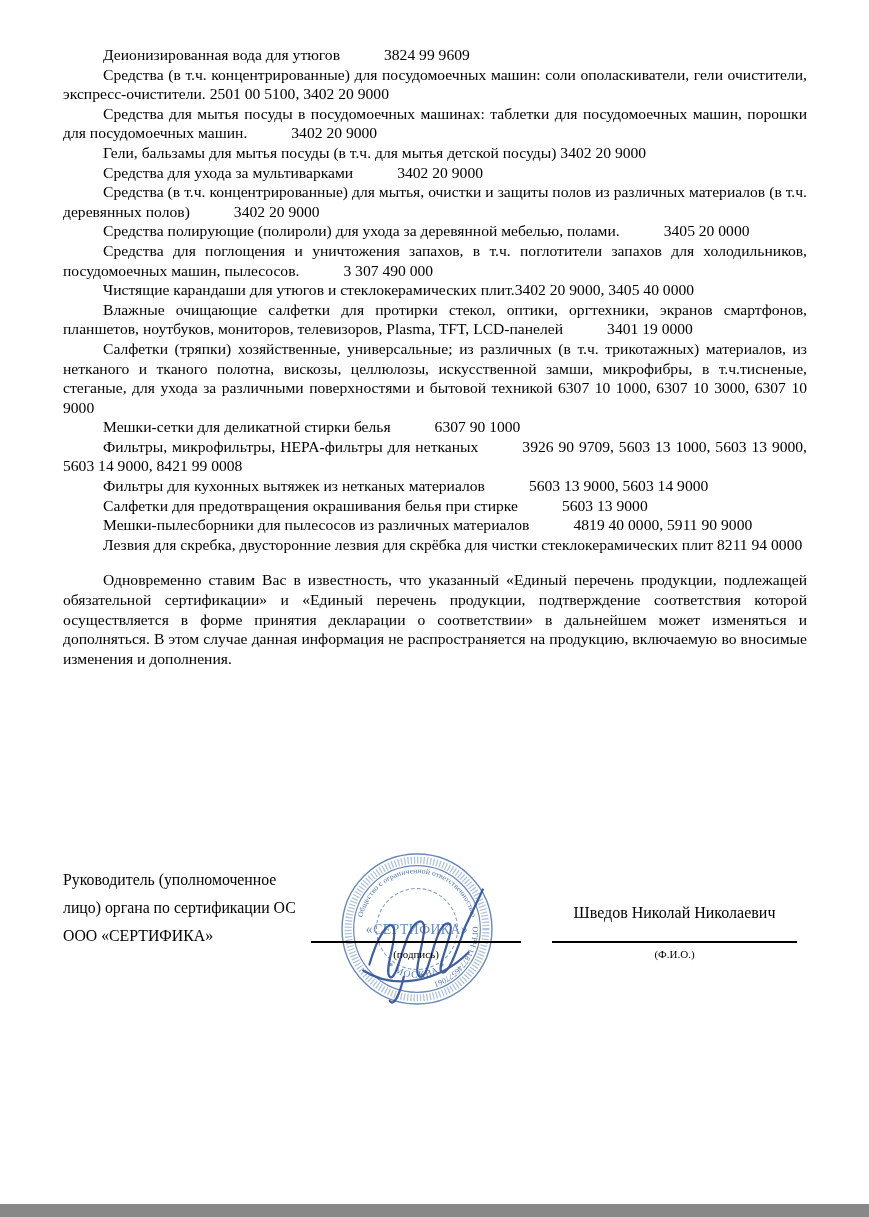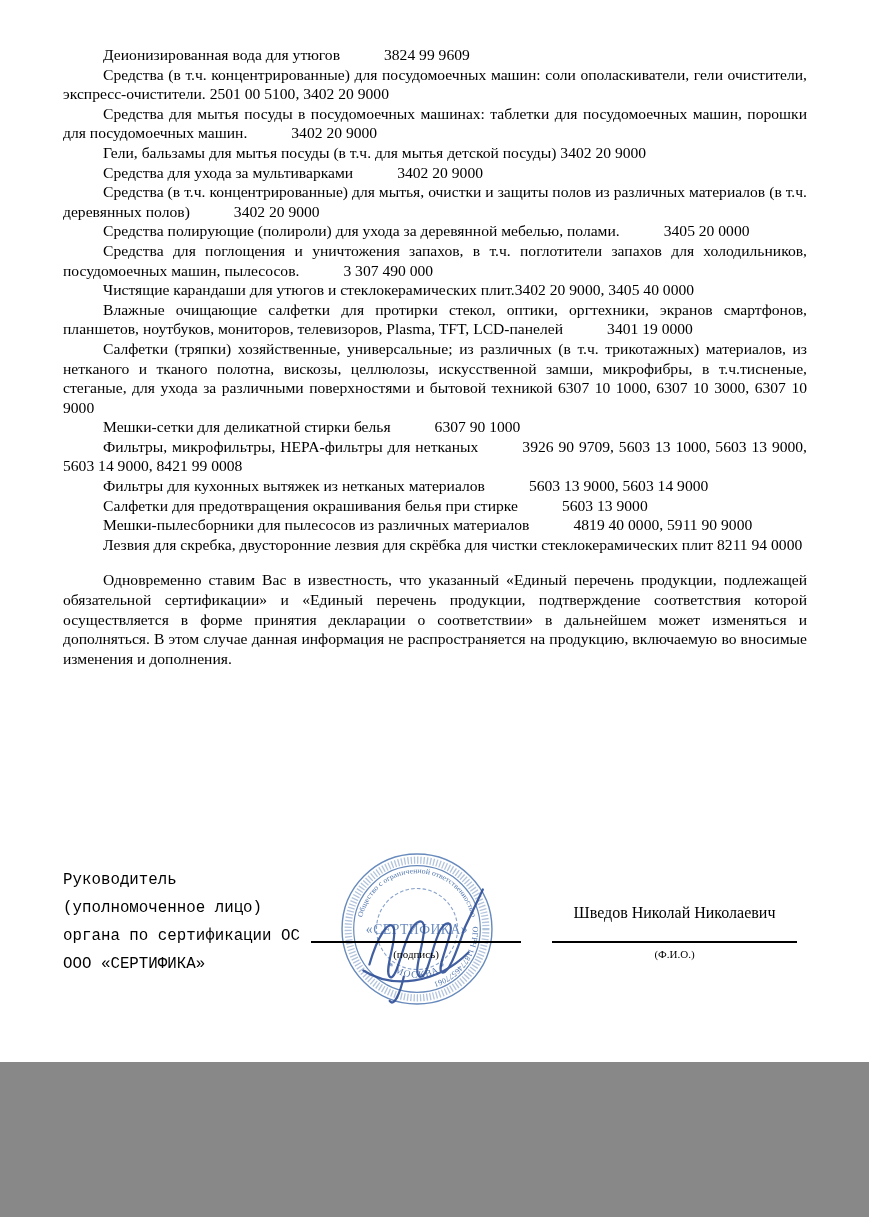--- a/index.html
+++ b/index.html
@@ -1,18 +1,18 @@
 <!DOCTYPE html>
 <html><head>
 <meta charset="utf-8">
 <style>
   html,body{margin:0;padding:0;background:#888;}
   .page{
     position:relative;
-    width:869px;height:1062px;
+    width:869px;height:1204px;
     background:#ffffff;
     font-family:"Liberation Serif","DejaVu Serif",serif;
     color:#000;
     overflow:hidden;
   }
   .body-text{
     position:absolute;
     left:63px;top:45px;width:744px;
     font-size:15.6px;line-height:19.6px;
   }
@@ -20,21 +20,21 @@
     margin:0;
     text-align:justify;
     text-indent:40px;
   }
   p.para{margin-top:16px;}
   .sep-tab{display:inline-block;width:44px;}
   .sep-none{display:inline-block;width:0;}
   
   .sig-left{
     position:absolute;left:63px;top:866px;width:255px;
-    font-size:15.8px;line-height:28px;font-family:Liberation Mono, monospace;
+    font-size:15.8px;line-height:28px;
   }
   .stamp-wrap{
     position:absolute;left:339px;top:851px;width:156px;height:156px;z-index:1;
   }
   .sig-line{
     position:absolute;height:0;border-top:2px solid #000;z-index:2;
   }
   .sig-line.podpis{left:311px;top:941px;width:210px;}
   .sig-line.fio{left:552px;top:941px;width:245px;}
   .sig-caption{

